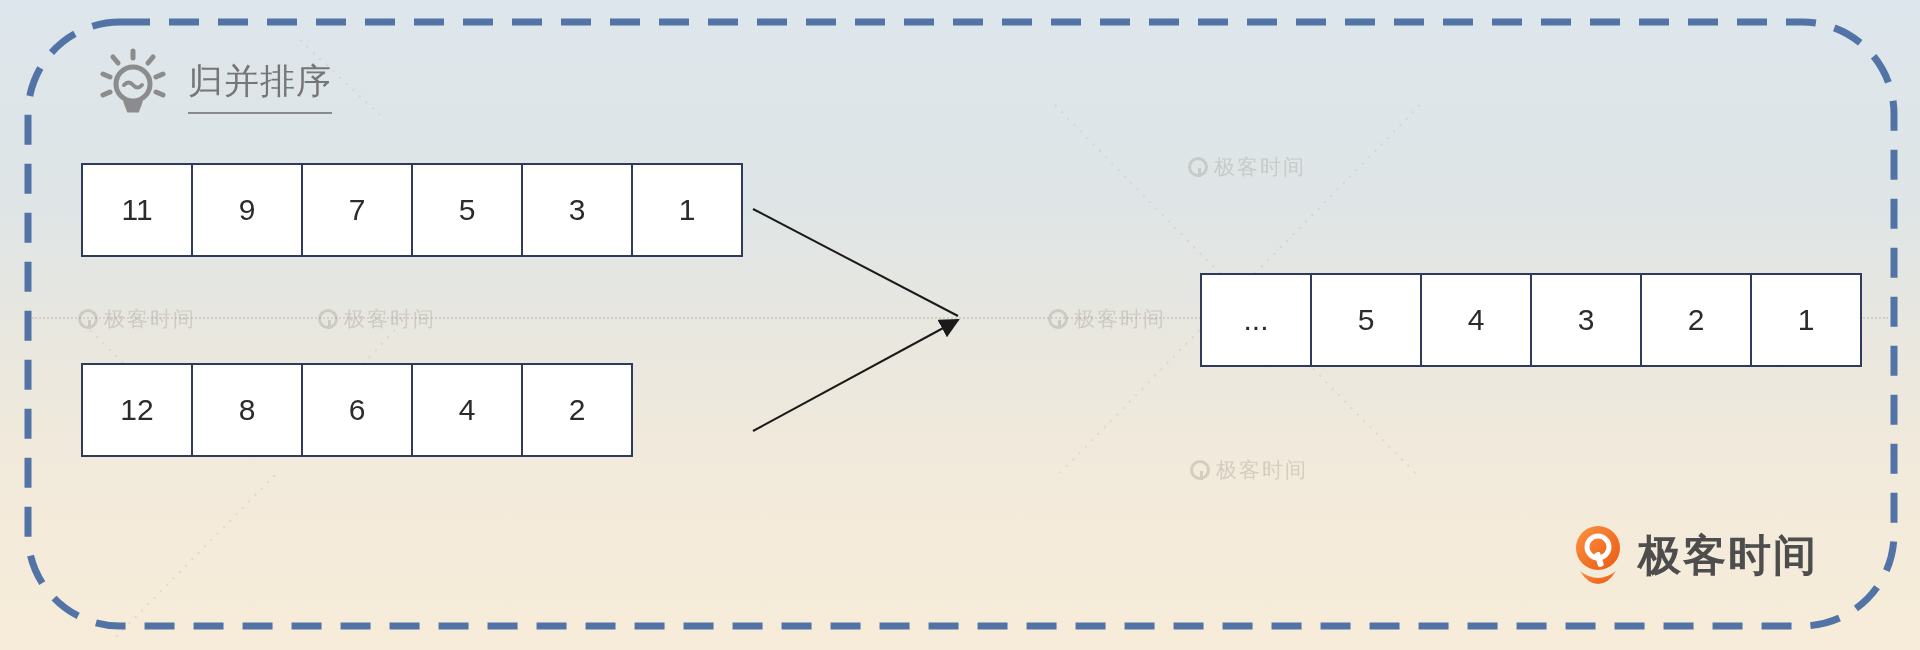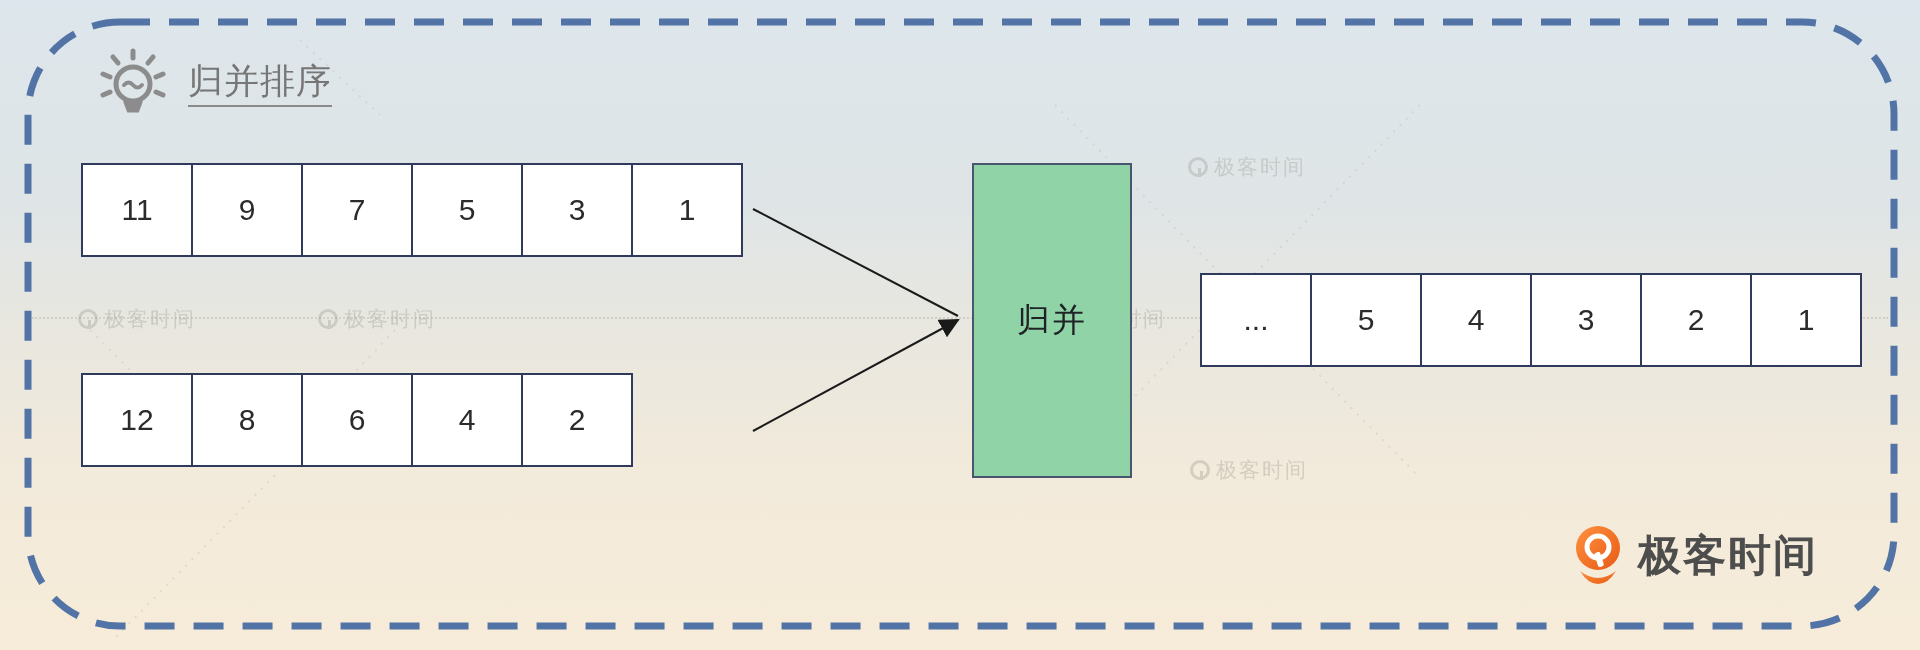--- a/index.html
+++ b/index.html
@@ -12,28 +12,28 @@
   
   .wm-layer{position:absolute;inset:0;z-index:1;}
   .wm-dotline{position:absolute;left:32px;top:317px;width:1856px;border-top:2px dotted #c2bcae;opacity:.55;}
   .wm-item{position:absolute;display:flex;align-items:center;gap:6px;color:#9b998f;opacity:.35;}
   .wm-ring{width:20px;height:20px;border:3px solid currentColor;border-radius:50%;box-sizing:border-box;position:relative;}
   .wm-ring::after{content:"";position:absolute;left:7px;top:8px;width:3px;height:9px;background:currentColor;}
   .wm-text{font-size:21px;letter-spacing:2px;white-space:nowrap;}
   .wm-diag{position:absolute;inset:0;width:1920px;height:650px;opacity:.3;}
   
   .title-wrap{position:absolute;left:96px;top:44px;display:flex;align-items:flex-start;gap:18px;z-index:3;}
-  .title-text{margin-top:14px;font-size:35px;color:#767676;border-bottom:2px solid #8a8a8a;letter-spacing:1px;}
+  .title-text{margin-top:14px;font-size:35px;color:#767676;border-bottom:2px solid #8a8a8a;padding-bottom:7px;letter-spacing:1px;}
   
   .array{position:absolute;display:flex;z-index:3;}
   .cell{width:112px;height:94px;box-sizing:border-box;background:#ffffff;border:2px solid #303a5d;margin-left:-2px;
         display:flex;align-items:center;justify-content:center;font-size:30px;color:#2b2b2b;}
   .cell:first-child{margin-left:0;}
   .array-top{left:81px;top:163px;}
-  .array-bottom{left:81px;top:373px;justify-content:center;}
+  .array-bottom{left:81px;top:363px;justify-content:center;}
   .array-result{left:1200px;top:273px;}
   
   .merge-box{position:absolute;left:972px;top:163px;width:160px;height:315px;box-sizing:border-box;
              background:#8fd3a7;border:2px solid #4a5670;display:flex;align-items:center;justify-content:center;z-index:3;}
   .merge-label{font-size:33px;color:#1f2326;letter-spacing:2px;}
   
   .arrow-layer{position:absolute;inset:0;z-index:4;pointer-events:none;}
   .border-layer{position:absolute;inset:0;z-index:10;pointer-events:none;}
   
   .brand{position:absolute;left:1572px;top:524px;display:flex;align-items:center;gap:12px;z-index:3;}
@@ -116,23 +116,20 @@
     </div>
   <div class="array array-result">
       <div class="cell">...</div>
       <div class="cell">5</div>
       <div class="cell">4</div>
       <div class="cell">3</div>
       <div class="cell">2</div>
       <div class="cell">1</div>
     </div>
 
-  <div class="merge-box">
-    <span class="merge-label">归并</span>
-  </div>
 
   <svg class="arrow-layer" viewBox="0 0 1920 650">
     <defs>
       <marker id="ah" markerWidth="12" markerHeight="12" refX="9" refY="5" orient="auto">
         <path d="M0,0 L10,5 L0,10 z" fill="#1a1a1a"></path>
       </marker>
     </defs>
     <line x1="753" y1="209" x2="958" y2="316" stroke="#1a1a1a" stroke-width="2"></line>
     <line x1="753" y1="431" x2="958" y2="320" stroke="#1a1a1a" stroke-width="2" marker-end="url(#ah)"></line>
   </svg>

